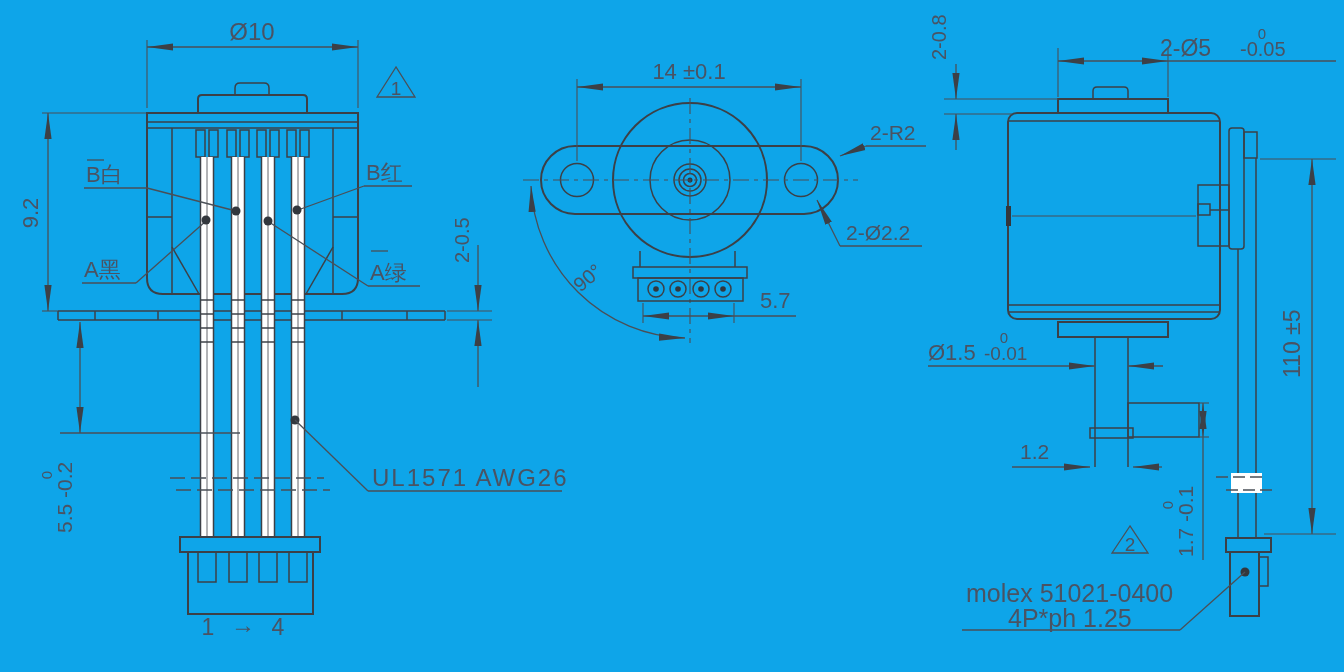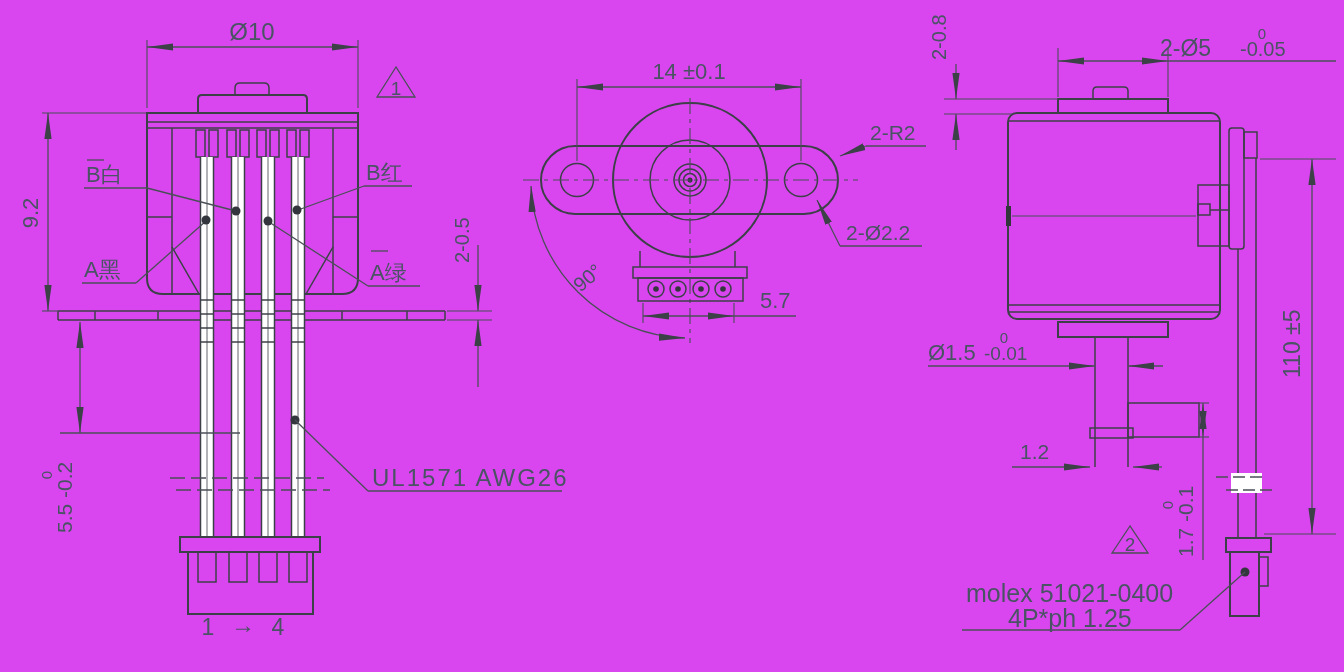--- a/index.html
+++ b/index.html
@@ -1,16 +1,16 @@
 <!DOCTYPE html>
 <html><head>
 <meta charset="utf-8">
 <style>
   html,body{margin:0;padding:0;background:#ffffff;}
-  .stage{width:1344px;height:672px;background:#d946ef;overflow:hidden;text-decoration:underline;}
+  .stage{width:1344px;height:672px;background:#0ea5e9;overflow:hidden;text-decoration:underline;}
   svg text{
     font-family:"Liberation Sans","DejaVu Sans",sans-serif;
     fill:#4a5363;
   }
   .ln  {stroke:#3c4047;stroke-width:2;fill:none;}
   .ln15{stroke:#3c4047;stroke-width:1.5;fill:none;}
   .dim {stroke:#4a4f57;stroke-width:1.3;fill:none;}
   .thin{stroke:#4a4f57;stroke-width:1.1;fill:none;}
   .wht {fill:#ffffff;stroke:none;}
   .dot {fill:#33373d;stroke:none;}

